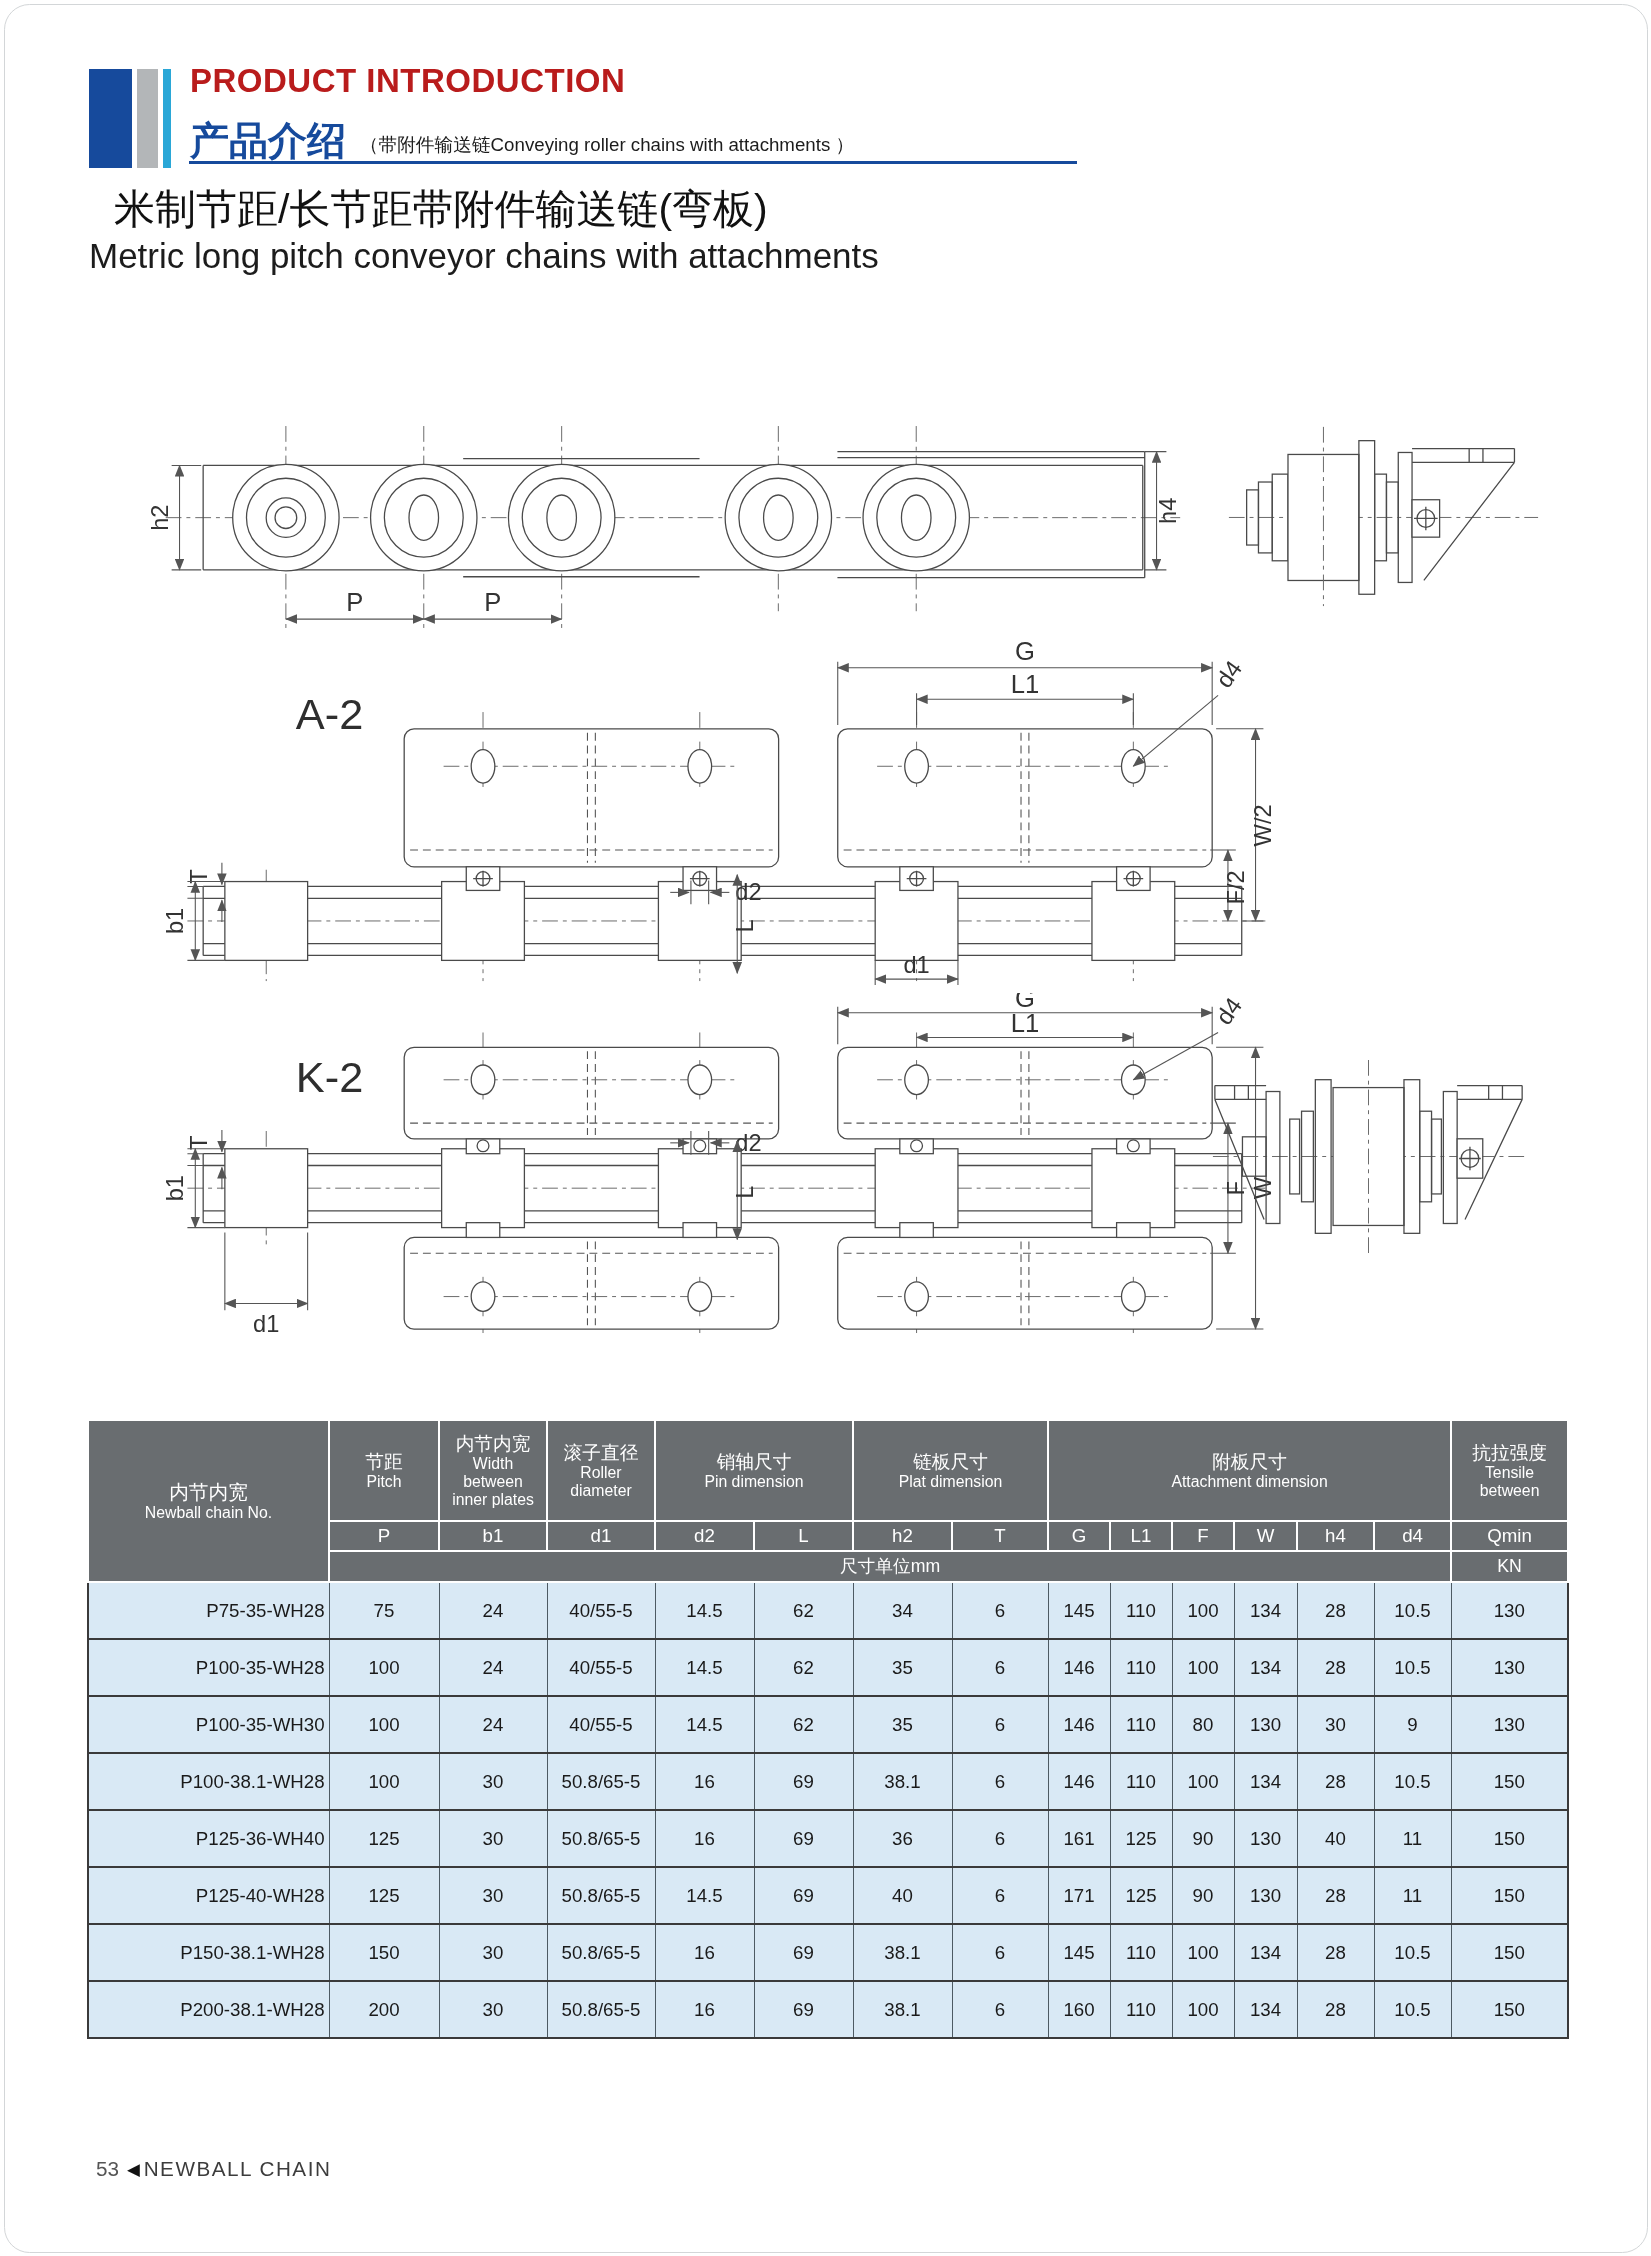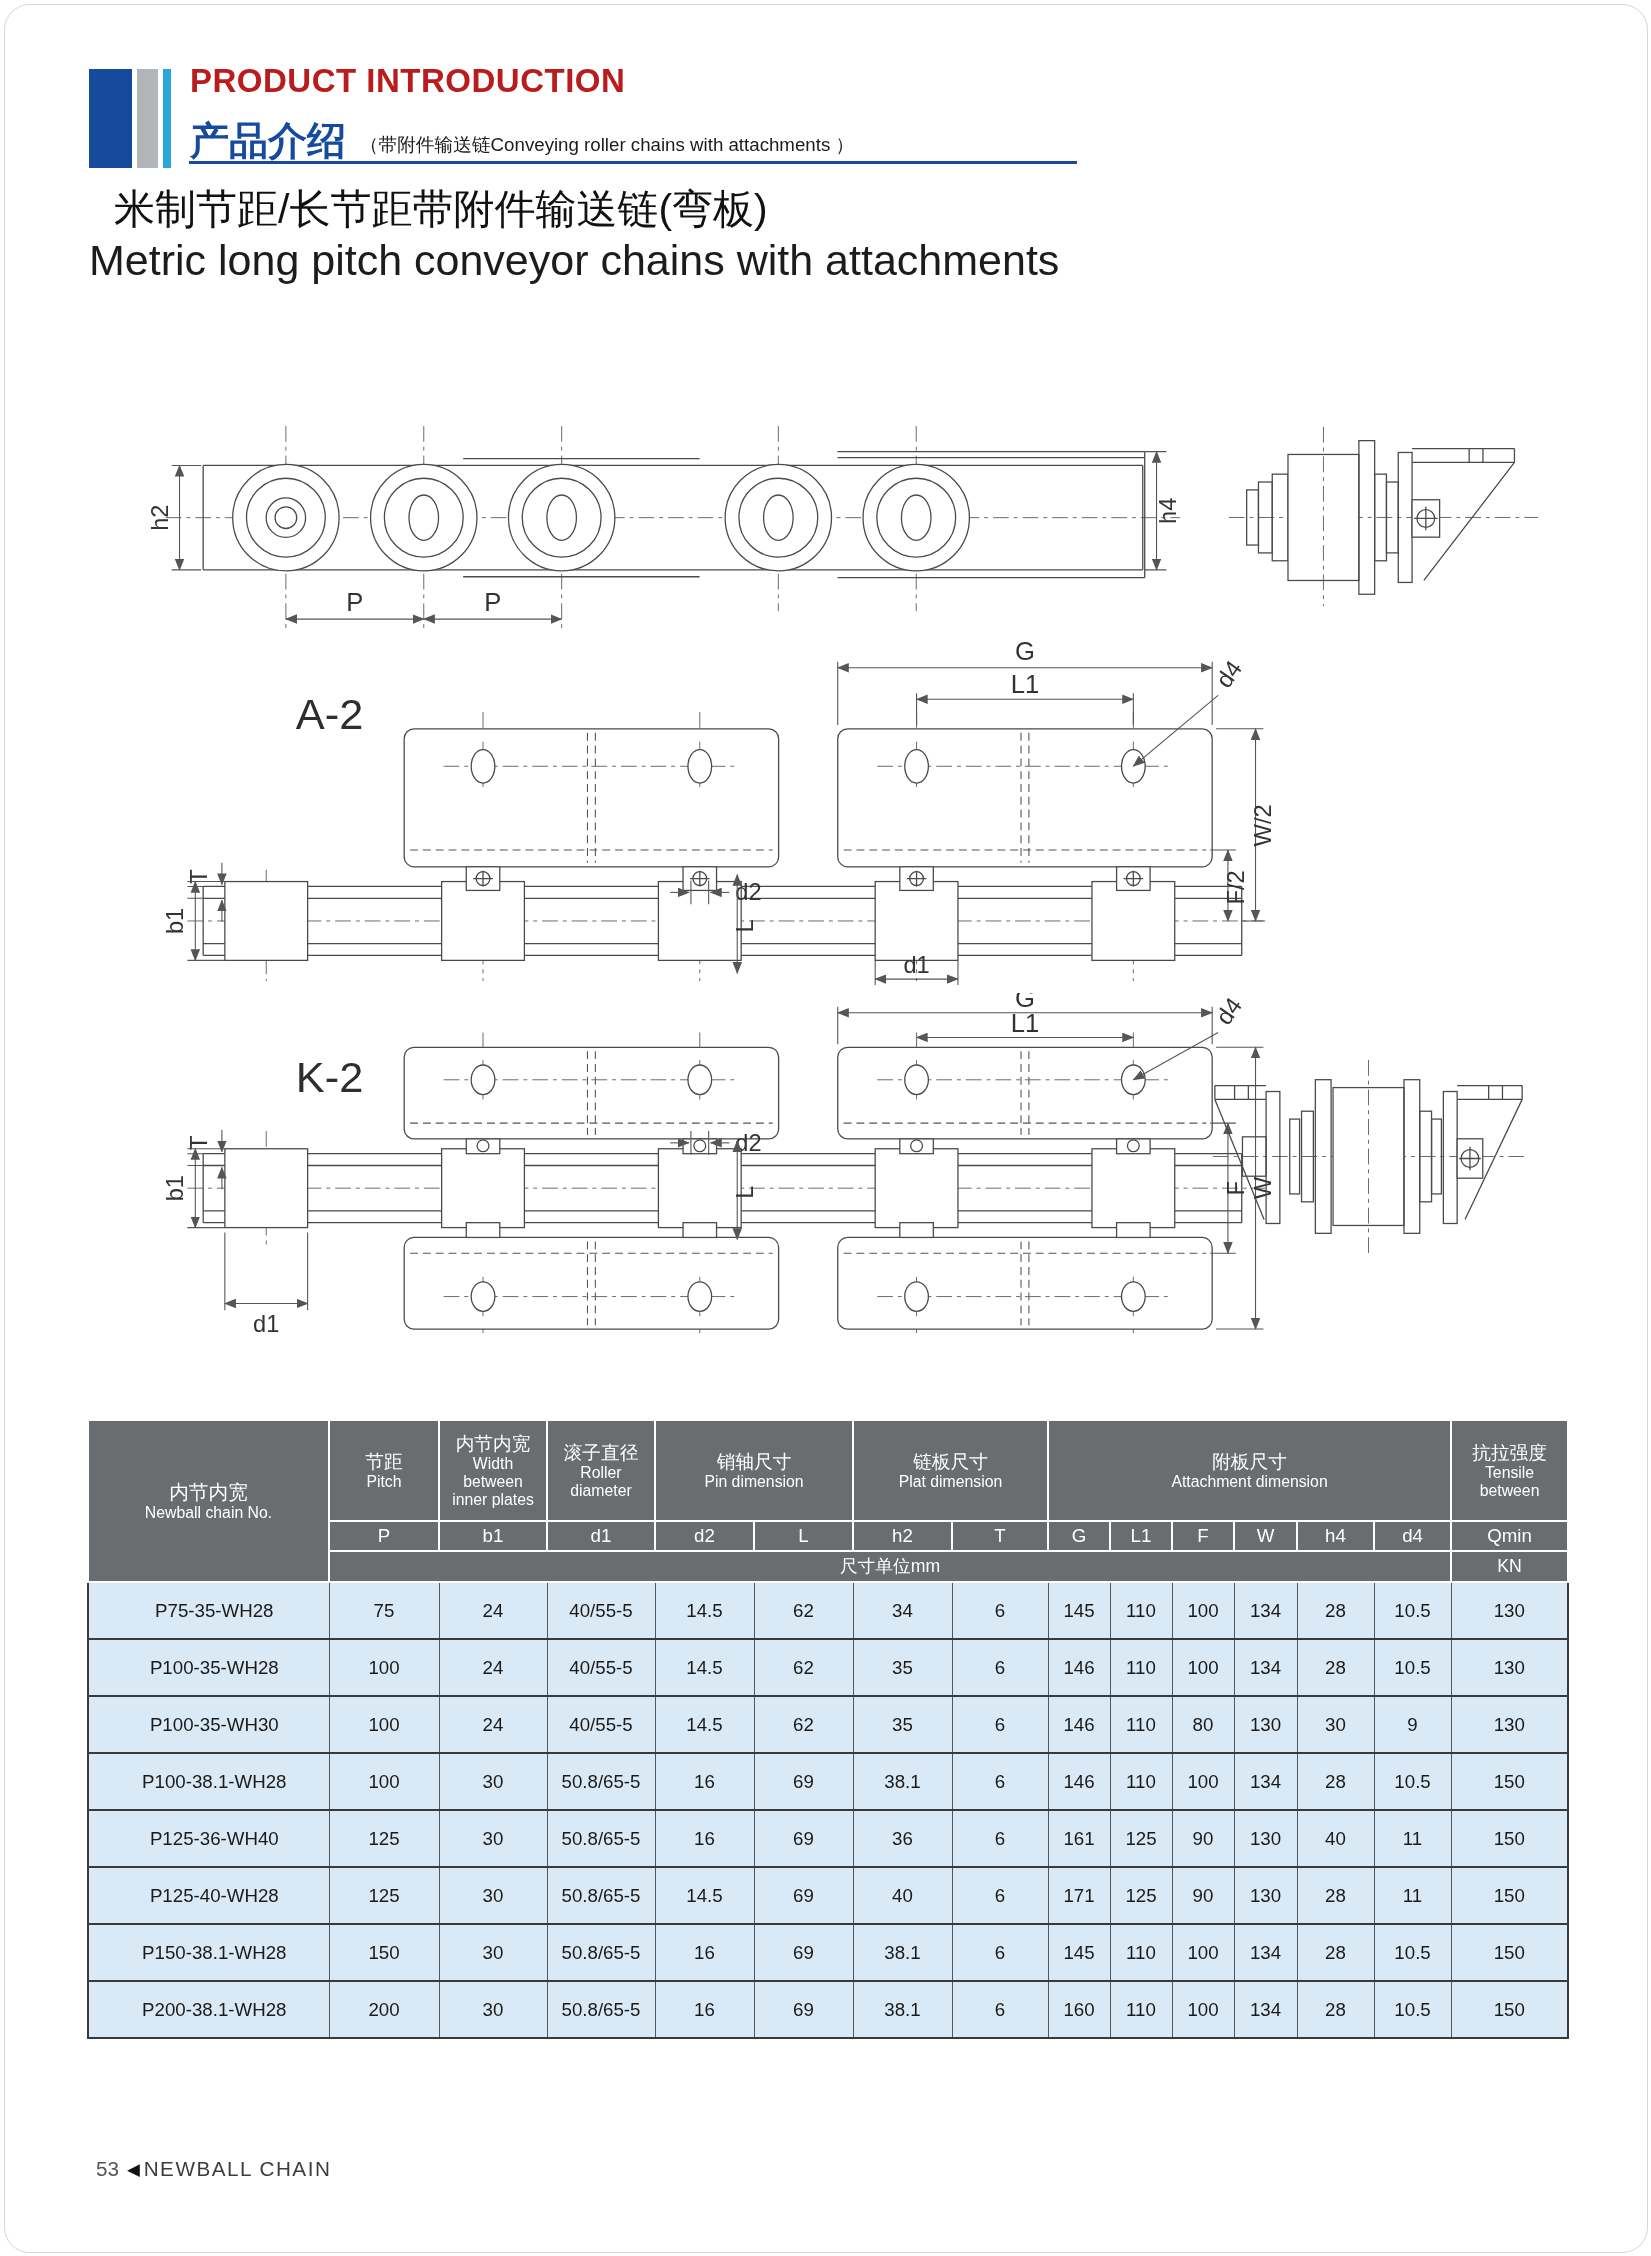--- a/index.html
+++ b/index.html
@@ -15,21 +15,21 @@
   .hdr-text{position:absolute;left:190px;top:63px;white-space:nowrap;}
   .hdr-en{font-size:33px;font-weight:bold;color:#b91c1c;letter-spacing:0.5px;line-height:1.1;}
   .hdr-cn-row{display:flex;align-items:flex-end;margin-top:22px;}
   .hdr-cn{font-size:39px;font-weight:bold;color:#164a9c;line-height:1.05;}
   .hdr-sub{font-size:18.7px;color:#1c1c1c;margin-left:13.8px;padding-bottom:3.9px;}
   .hdr-rule{position:absolute;left:189px;top:161px;width:888px;height:3px;background:#164a9c;}
 
   
   .sec{position:absolute;left:89px;top:185px;}
   .sec-cn{font-size:41px;font-weight:normal;color:#111;line-height:1.2;margin-left:25px;}
-  .sec-en{font-size:43px;color:#1c1c1c;margin-top:2px;}
+  .sec-en{font-size:35px;color:#1c1c1c;margin-top:2px;}
 
   
   .drw{position:absolute;}
   svg text{font-family:"Liberation Sans",sans-serif;}
   .ln{stroke:#4a4a4a;stroke-width:1.3;fill:none;}
   .lnw{stroke:#4a4a4a;stroke-width:1.3;fill:#ffffff;}
   .cl{stroke:#6a6a6a;stroke-width:1;fill:none;stroke-dasharray:16 5 4 5;}
   .dsh{stroke:#555;stroke-width:1.1;fill:none;stroke-dasharray:8 5;}
   .dim{stroke:#555;stroke-width:1.1;fill:none;}
   .dlabel{font-size:24px;fill:#333;}
@@ -40,21 +40,21 @@
   .spec-table{position:absolute;left:87px;top:1419px;border-collapse:collapse;table-layout:fixed;width:1480px;}
   .spec-table th,.spec-table td{padding:0 3.9px;text-align:center;vertical-align:middle;}
   .gh{background:#696d70;color:#fff;border:2px solid #fff;font-weight:normal;height:99px;}
   .gh-cn{display:block;font-size:18.7px;line-height:1.25;}
   .gh-en{display:block;font-size:15.8px;line-height:1.15;}
   .gh-first .gh-cn{font-size:19.7px;}
   .letter-cell{background:#696d70;color:#fff;border:2px solid #fff;font-size:18.7px;font-weight:normal;height:27.6px;}
   .unit-cell{background:#696d70;color:#fff;border:2px solid #fff;font-size:17.7px;font-weight:normal;height:29.6px;}
   .spec-table tbody td{background:#d9e9f5;border-right:1px solid #4d5a63;border-bottom:2px solid #3a3a3a;
                        height:55px;font-size:18.7px;color:#1a1a1a;}
-  .spec-table tbody td:first-child{text-align:center;padding-left:15px;border-left:2px solid #3a3a3a;}
+  .spec-table tbody td:first-child{text-align:right;padding-left:15px;border-left:2px solid #3a3a3a;}
   .spec-table tbody td:last-child{border-right:2px solid #3a3a3a;}
 
   
   .footer{position:absolute;left:96px;top:2157px;font-size:20.7px;color:#3c3c3c;display:flex;align-items:center;}
   .footer .pg{color:#555;margin-right:7.9px;}
   .footer .tri{font-size:16.7px;color:#111;margin-right:3.9px;}
   .footer .brand{letter-spacing:1.5px;color:#3c3c3c;}
 </style>
 </head>
 <body>

